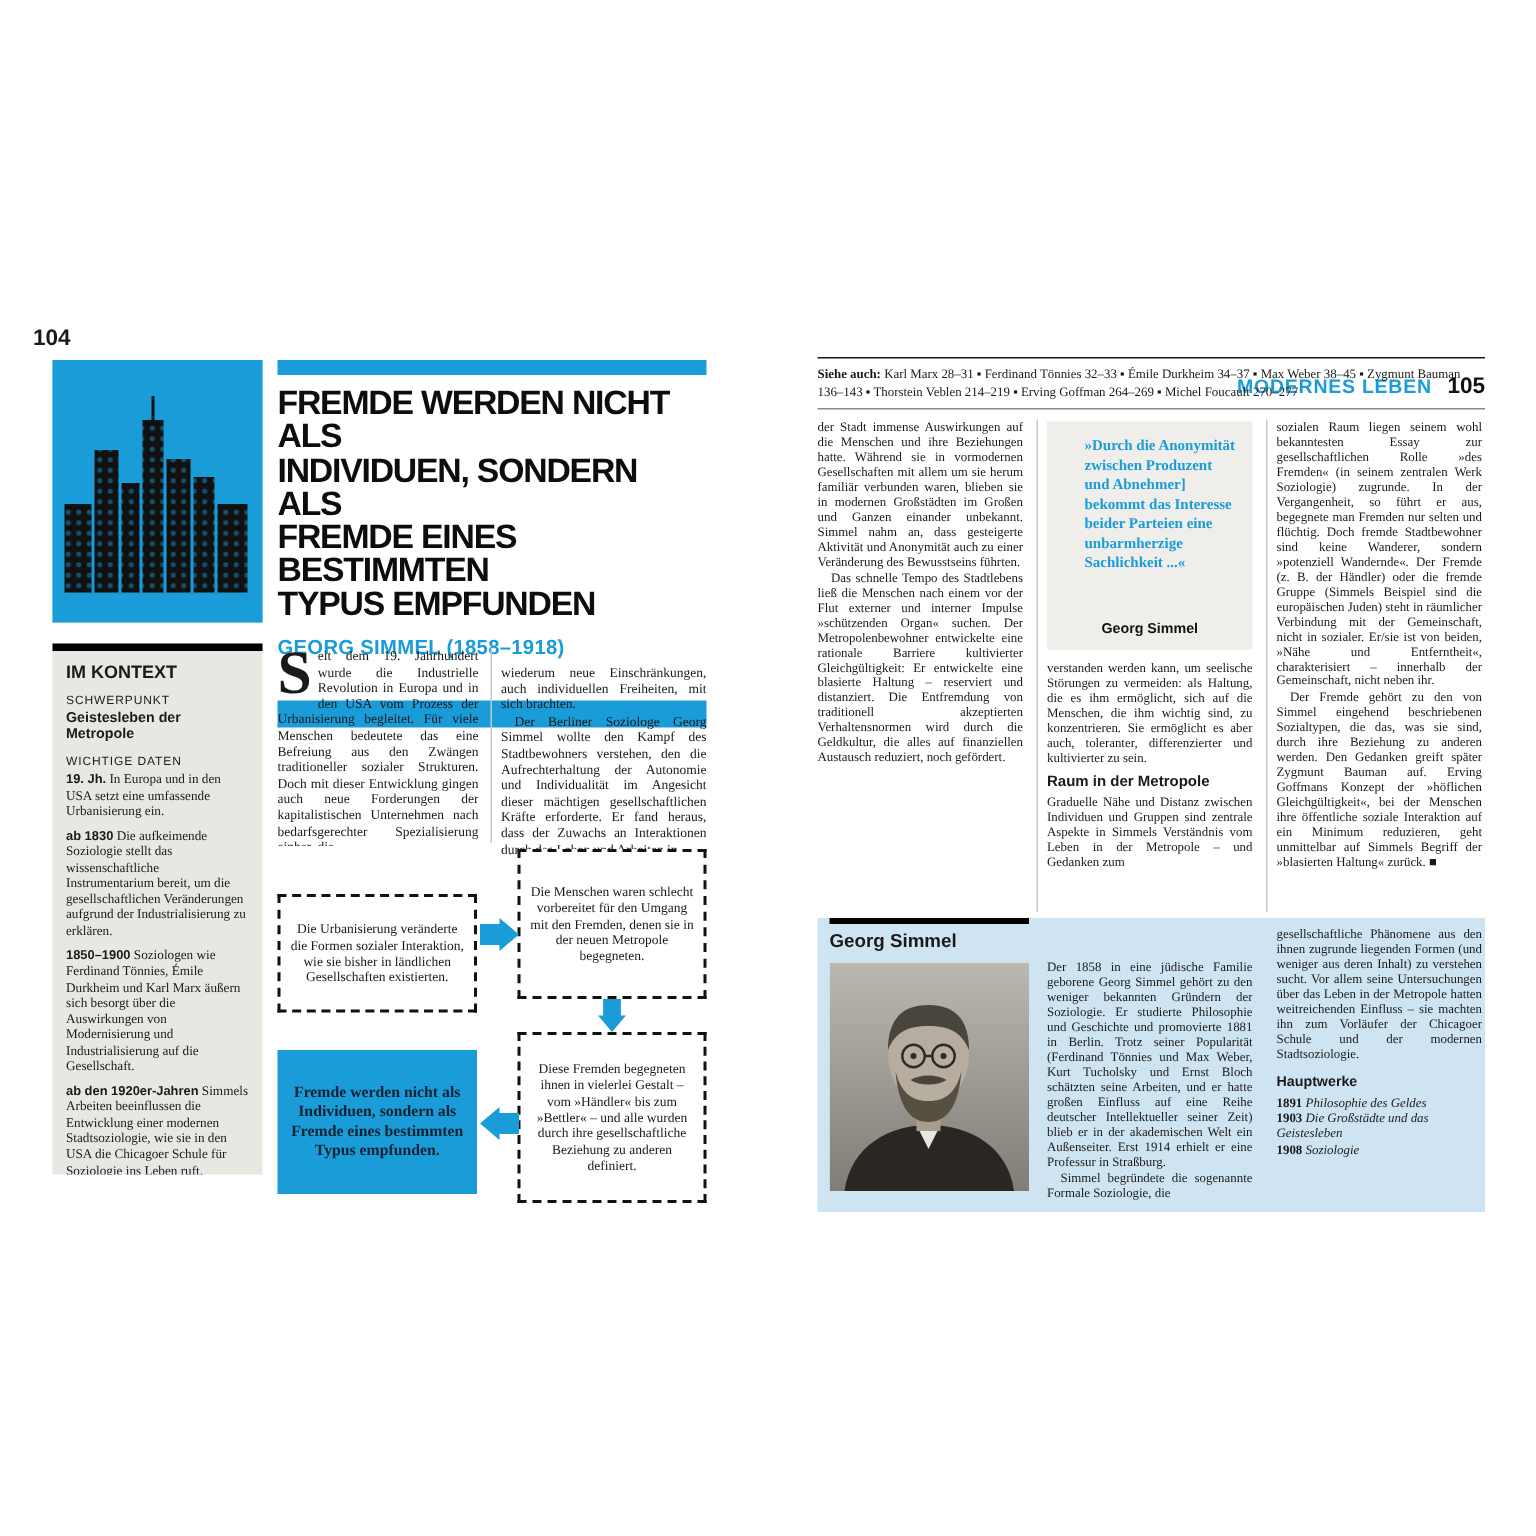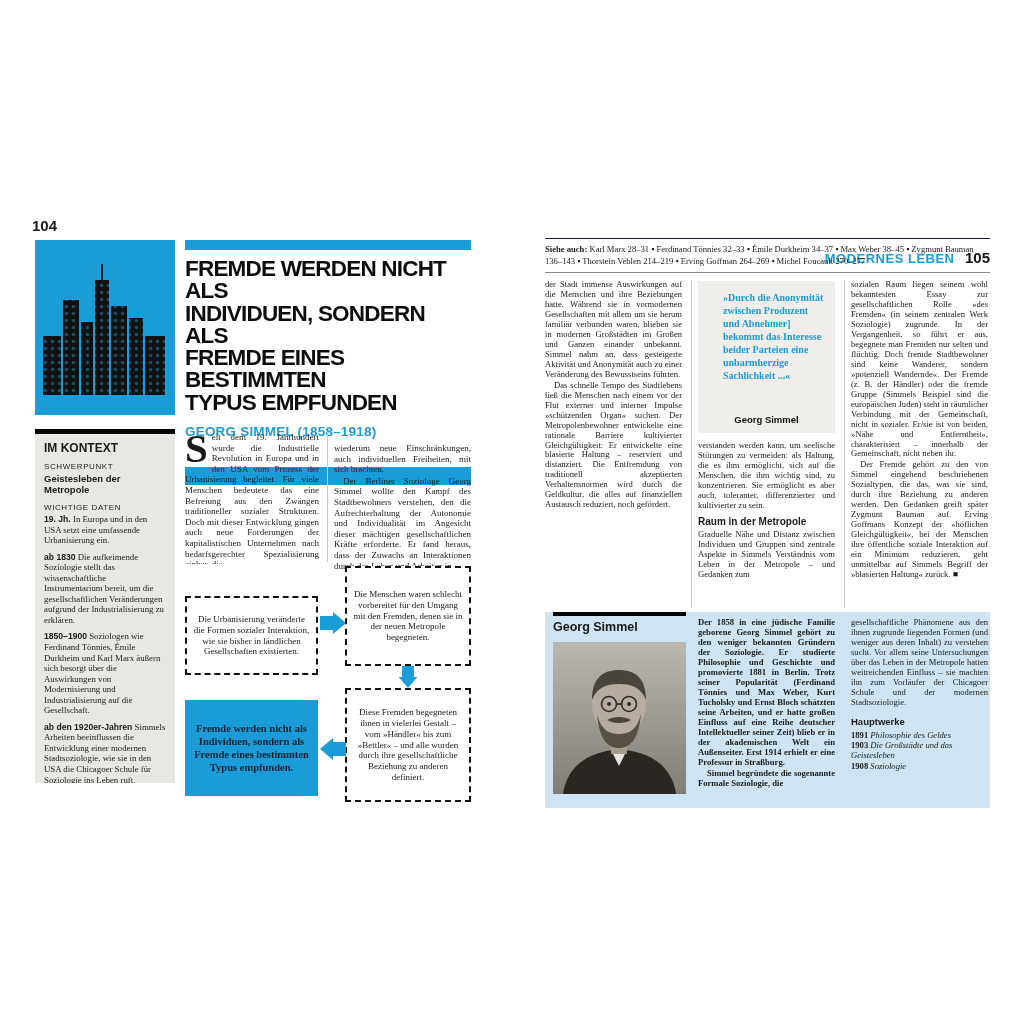--- a/index.html
+++ b/index.html
@@ -1,21 +1,21 @@
 <!DOCTYPE html>
 <html><head>
 <meta charset="utf-8">
 <style>
   * { margin:0; padding:0; box-sizing:border-box; }
   html,body { width:1024px; height:1024px; background:#ffffff; }
   body { font-family:"Liberation Serif", serif; color:#1a1a1a; position:relative; }
   .abs { position:absolute; }
 
   
-  .pnum-left { left:32px; top:217px; font-family:"Liberation Sans",sans-serif; font-weight:700; font-size:15px; }
+  .pnum-left { left:22px; top:217px; font-family:"Liberation Sans",sans-serif; font-weight:700; font-size:15px; }
   .hdr-right { left:545px; top:217px; width:445px; text-align:right; font-family:"Liberation Sans",sans-serif; font-weight:700;margin-top:32px; }
   .hdr-section { color:#1a9cd8; font-size:13px; letter-spacing:0.5px; }
   .hdr-pnum { color:#111; font-size:15px; margin-left:6px; }
 
   
   .img-box { left:35px; top:240px; width:140px; height:175px; background:#1a9cd8; }
   .context-box { left:35px; top:429px; width:140px; height:354px; background:#e9e7e2; border-top:5px solid #000; padding:7px 9px; overflow:hidden; }
   .ctx-title { font-family:"Liberation Sans",sans-serif; font-weight:700; font-size:12px; margin-bottom:7px; }
   .ctx-label { font-family:"Liberation Sans",sans-serif; font-size:8px; letter-spacing:0.6px; margin-bottom:2px; }
   .ctx-focus { font-family:"Liberation Sans",sans-serif; font-weight:700; font-size:9.5px; margin-bottom:8px; }
@@ -62,21 +62,21 @@
   .quote-box { left:698px; top:281px; width:137px; height:152px; background:#efeeea; padding:10px 9px 8px 9px; display:flex; flex-direction:column; }
   .quote-text { color:#1a9cd8; font-size:10px; line-height:1.3; font-weight:700; text-align:left;margin-left:16px; }
   .quote-attr { margin-top:auto; font-family:"Liberation Sans",sans-serif; font-weight:700; font-size:9.5px; text-align:center; color:#111; }
 
   
   .bio-box { left:545px; top:612px; width:445px; height:196px; background:#cfe4f2; }
   .bio-bar { left:553px; top:612px; width:133px; height:4px; background:#000; }
   .bio-title { left:553px; top:620px; width:133px; font-family:"Liberation Sans",sans-serif; font-weight:700; font-size:12.5px; }
   .bio-photo { left:553px; top:642px; width:133px; height:152px; overflow:hidden; }
   .bio-col { width:137px; font-size:8.6px; line-height:1.16; text-align:justify; }
-  .bio-col1 { left:698px; top:618px; height:186px; overflow:hidden;font-weight:bold; }
+  .bio-col1 { left:698px; top:640px; height:186px; overflow:hidden; }
   .bio-col2 { left:851px; top:618px; height:186px; overflow:hidden; }
   .works-label { font-family:"Liberation Sans",sans-serif; font-weight:700; font-size:9.5px; margin:8px 0 3px 0; text-align:left; }
   .work { text-align:left; line-height:1.2; }
   .work-year { font-weight:700; }
   .work-title { font-style:italic; }
 </style>
 </head>
 <body>
 
 <div class="abs pnum-left">104</div>

